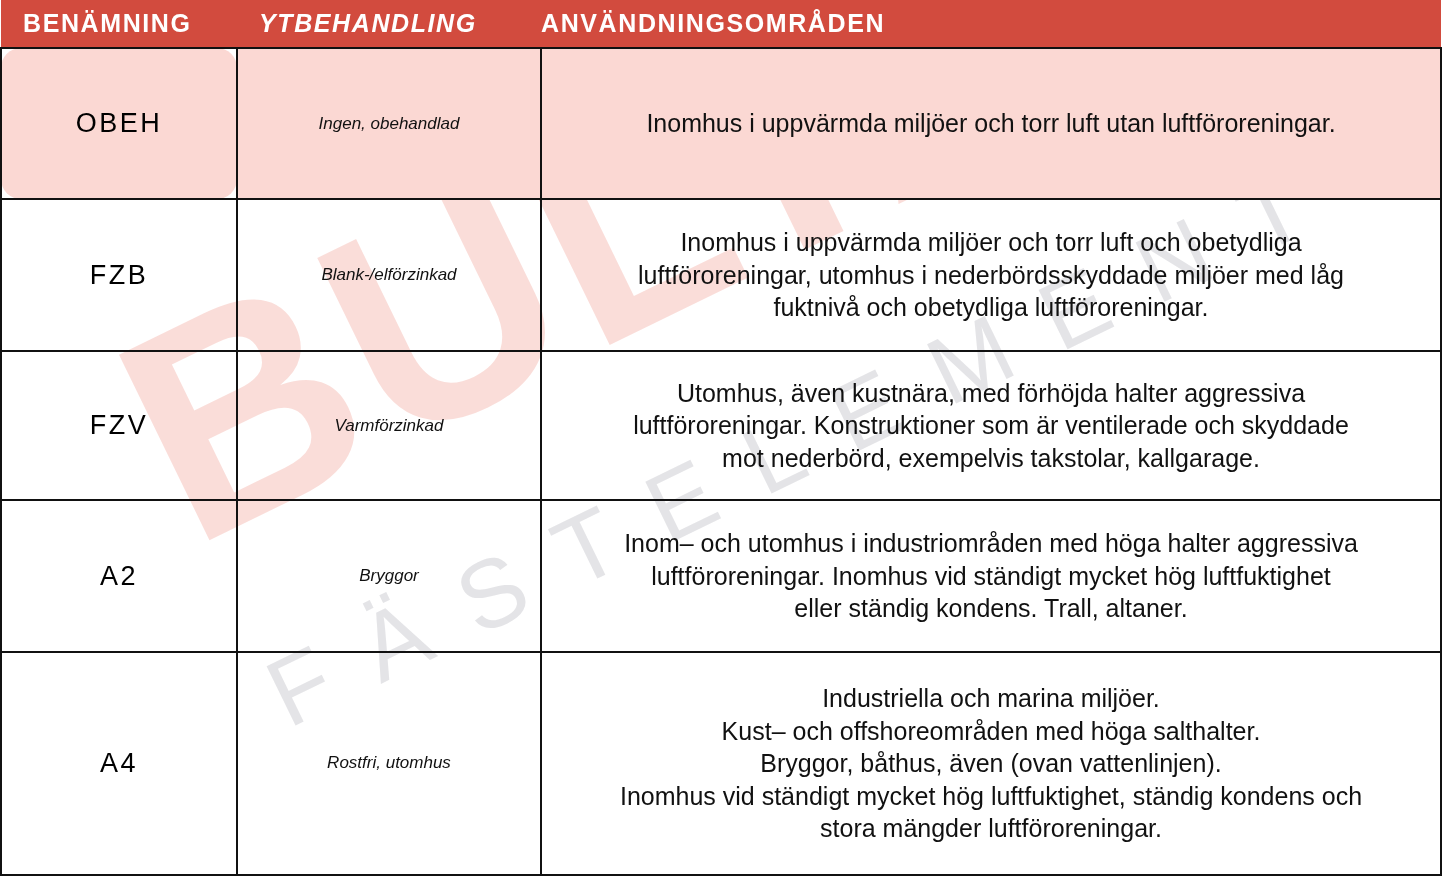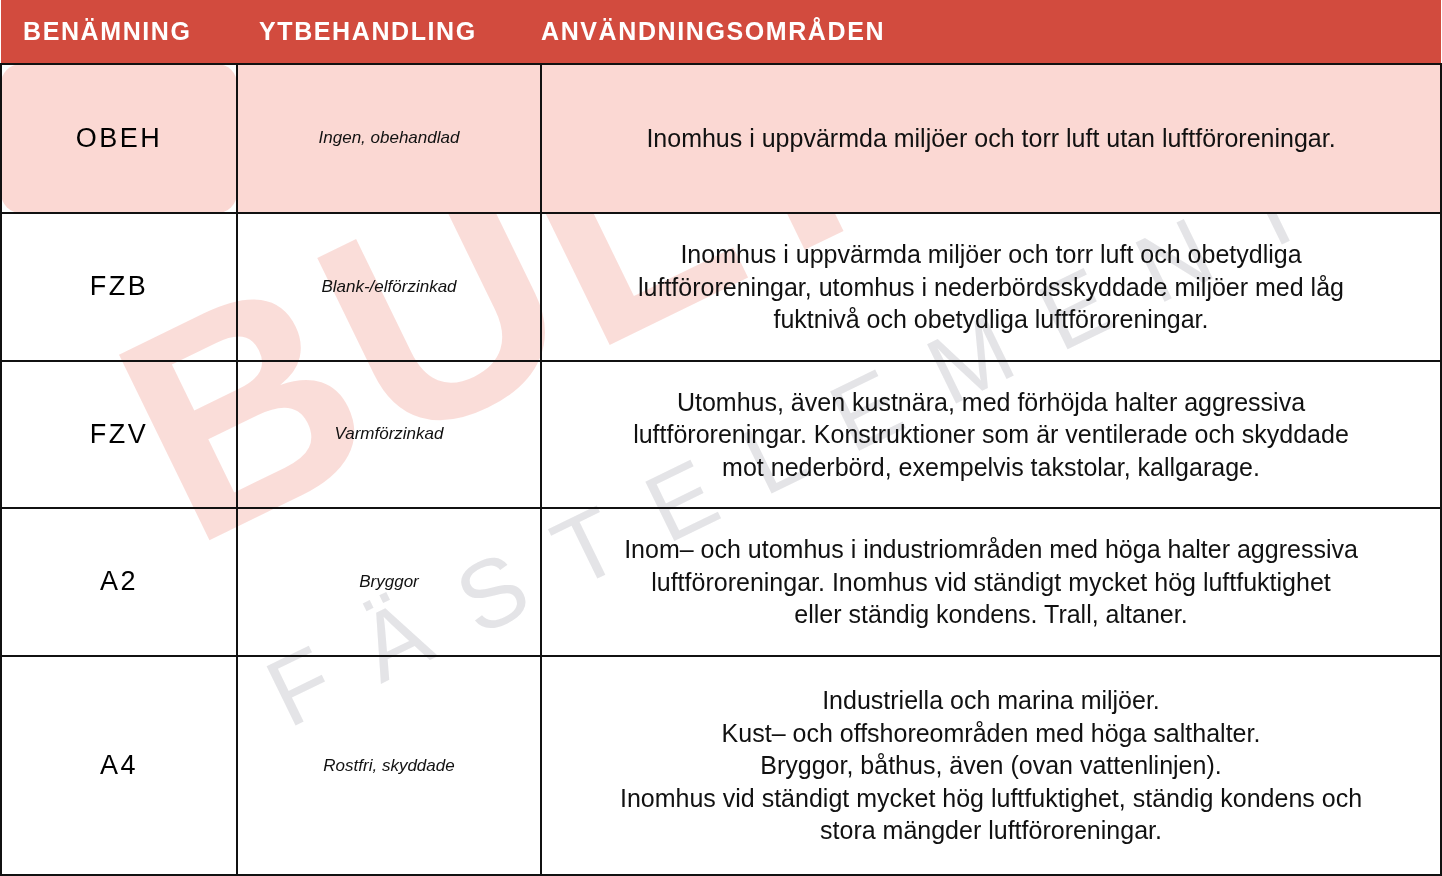--- a/index.html
+++ b/index.html
@@ -62,35 +62,35 @@
     position: relative;
     z-index: 1;
     width: 1442px;
     height: 876px;
     border-collapse: collapse;
     table-layout: fixed;
   }
 
   thead tr.header-row {
     background: #7f1d1d;
-    height: 64px;
+    height: 48px;
   }
   th.header-cell {
     color: #ffffff;
     font-size: 25px;
     font-weight: 700;
     letter-spacing: 1.6px;
     padding: 0 0 0 0;
     border: none;
     vertical-align: middle;
     background: #d24b3e;
     font-family: "Liberation Sans", sans-serif;
   }
   th.h-benamning { text-align: left;  padding-left: 22px; width: 236px; }
-  th.h-ytbehandling { text-align: left; padding-left: 22px; width: 304px; }
+  th.h-ytbehandling { text-align: left; padding-left: 22px; width: 304px; font-style: italic; }
   th.h-anvandning { text-align: left; }
 
   tbody td {
     border: 2px solid #111111;
     vertical-align: middle;
     background: transparent;
   }
   tbody tr.row-highlight td {
     background: #fbd8d3;
   }
@@ -169,21 +169,21 @@
       <tr style="height:148px;">
         <td class="cell-code">A2</td>
         <td class="cell-surface">Bryggor</td>
         <td class="cell-usage">Inom– och utomhus i industriområden med höga halter aggressiva
 luftföroreningar. Inomhus vid ständigt mycket hög luftfuktighet
 eller ständig kondens. Trall, altaner.</td>
       </tr>
 
       <tr style="height:218px;">
         <td class="cell-code">A4</td>
-        <td class="cell-surface">Rostfri, skyddade</td>
+        <td class="cell-surface">Rostfri, utomhus</td>
         <td class="cell-usage">Industriella och marina miljöer.
 Kust– och offshoreområden med höga salthalter.
 Bryggor, båthus, även (ovan vattenlinjen).
 Inomhus vid ständigt mycket hög luftfuktighet, ständig kondens och
 stora mängder luftföroreningar.</td>
       </tr>
 
     </tbody>
   </table>
 

